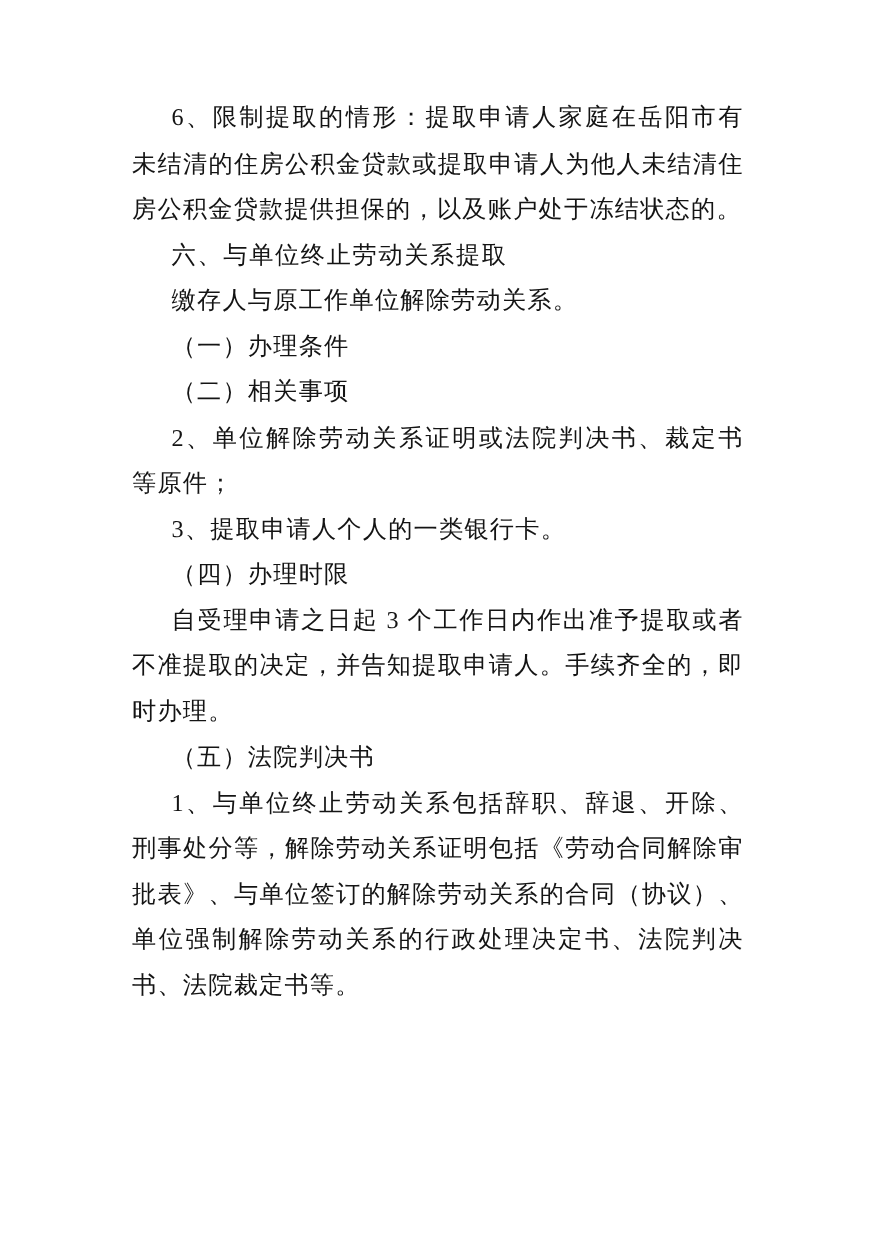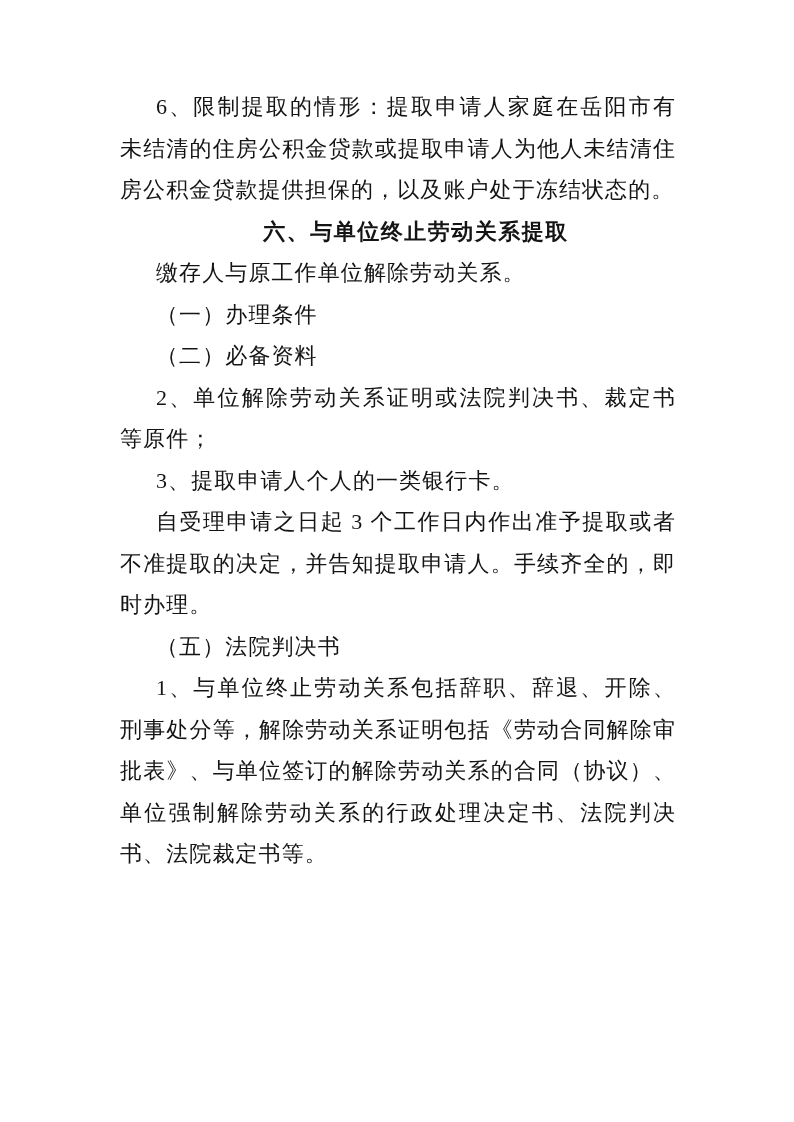--- a/index.html
+++ b/index.html
@@ -28,34 +28,35 @@
     font-size: 22px;
     line-height: 41.5px;
     letter-spacing: 1.1px;
     color: #141414;
     text-align: justify;
     text-justify: inter-character;
     text-indent: 36px;
     word-break: break-all;
   }
   p.para.heading {
-    font-weight: bold;
-    text-align: center;
+    font-weight: normal;
+    text-align: left;
     letter-spacing: 1.5px;
   }
 </style>
 </head>
 <body>
 
 <div class="page">
   <div class="doc-body">
       <p class="para">6、限制提取的情形：提取申请人家庭在岳阳市有未结清的住房公积金贷款或提取申请人为他人未结清住房公积金贷款提供担保的，以及账户处于冻结状态的。</p>
       <p class="para heading">六、与单位终止劳动关系提取</p>
       <p class="para">缴存人与原工作单位解除劳动关系。</p>
       <p class="para">（一）办理条件</p>
-      <p class="para">（二）必备资料</p>
+      <p class="para">（二）相关事项</p>
       <p class="para">2、单位解除劳动关系证明或法院判决书、裁定书等原件；</p>
       <p class="para">3、提取申请人个人的一类银行卡。</p>
+      <p class="para">（四）办理时限</p>
       <p class="para">自受理申请之日起 3 个工作日内作出准予提取或者不准提取的决定，并告知提取申请人。手续齐全的，即时办理。</p>
       <p class="para">（五）法院判决书</p>
       <p class="para">1、与单位终止劳动关系包括辞职、辞退、开除、刑事处分等，解除劳动关系证明包括《劳动合同解除审批表》、与单位签订的解除劳动关系的合同（协议）、单位强制解除劳动关系的行政处理决定书、法院判决书、法院裁定书等。</p>
     </div>
 </div>
 
 </body></html>

